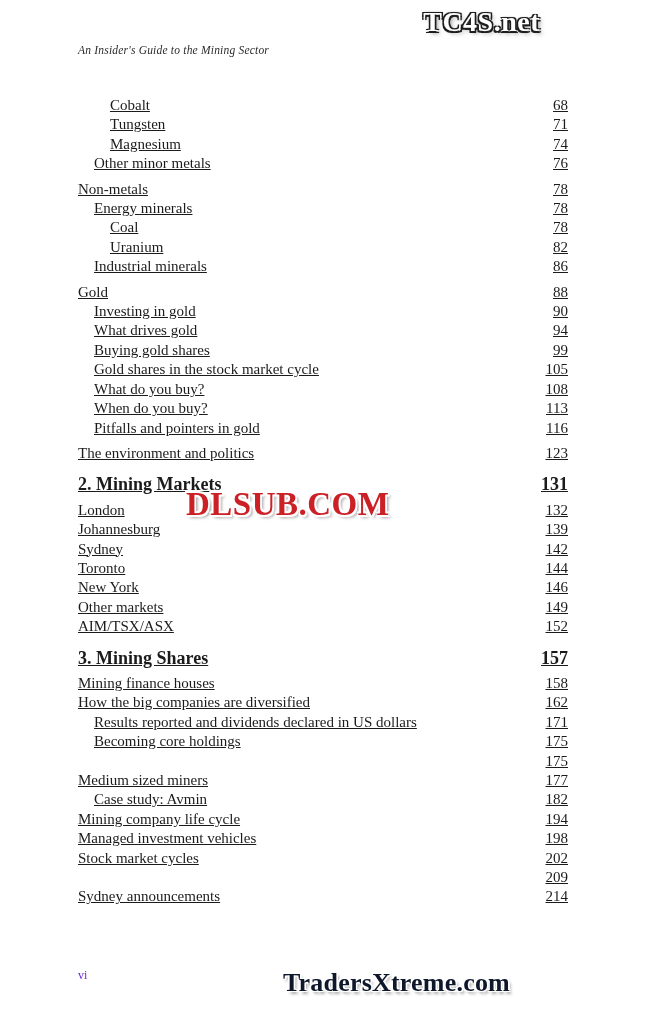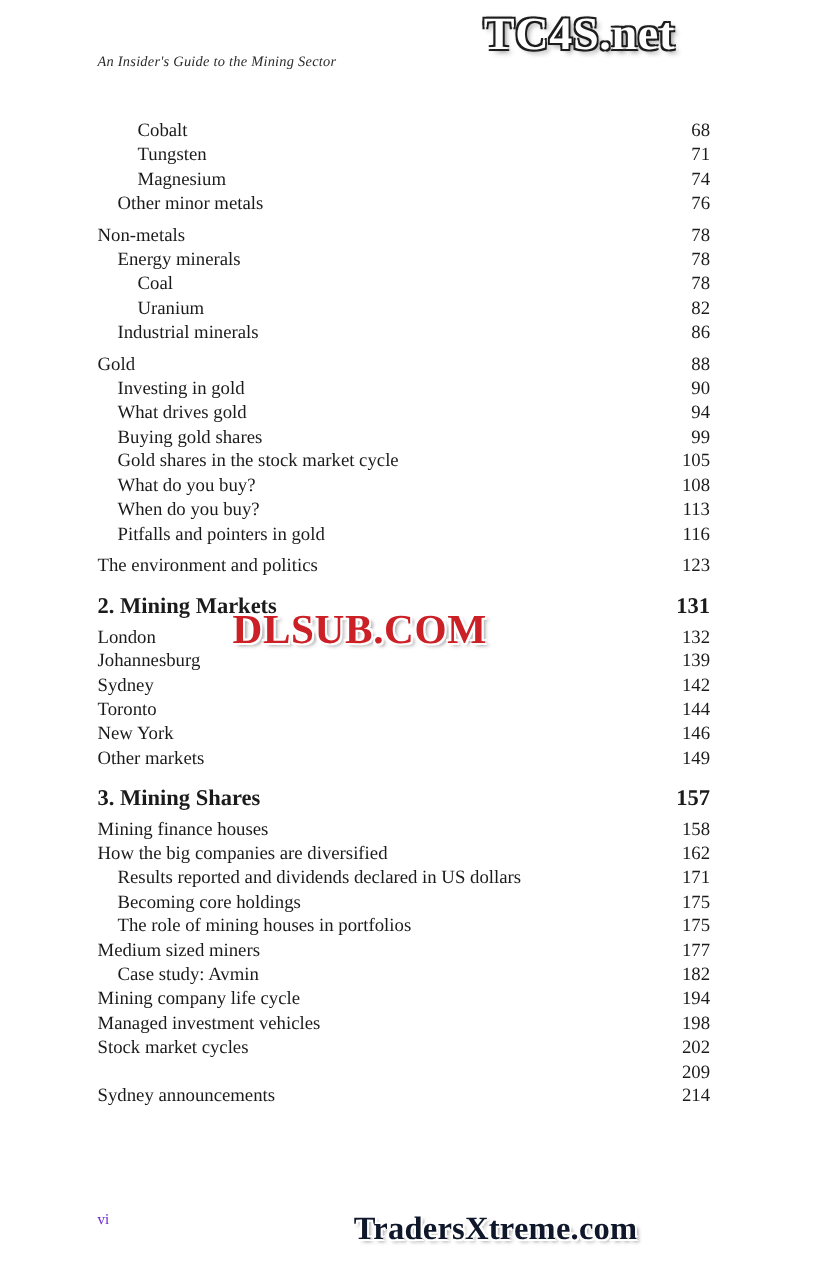--- a/index.html
+++ b/index.html
@@ -36,20 +36,21 @@
     top: 96px;
     width: 490px;
   }
   .toc-row {
     display: flex;
     align-items: flex-start;
     font-size: 15px;
     line-height: 19.4px;
     color: #1b1b1b;
     white-space: nowrap;
+    text-decoration: underline;
   }
   .toc-row .label {
     flex: 0 0 auto;
   }
   .toc-row .filler {
     flex: 1 1 auto;
   }
   .toc-row .page-no {
     flex: 0 0 auto;
     text-align: right;
@@ -74,21 +75,21 @@
     font-size: 12px;
     color: #6d28d9;
   }
 
   
   .wm-tc4s {
     position: absolute;
     right: 26px;
     top: 6px;
     font-family: "Liberation Serif", serif;
-    font-size: 37px;
+    font-size: 28px;
     font-weight: bold;
     color: #ffffff;
     letter-spacing: 0.5px;
     text-shadow:
       -1.5px -1.5px 0 #1d1d1d,
        1.5px -1.5px 0 #1d1d1d,
       -1.5px  1.5px 0 #1d1d1d,
        1.5px  1.5px 0 #1d1d1d,
        0 0 3px rgba(0,0,0,0.55),
        3px 3px 4px rgba(0,0,0,0.35);
@@ -254,20 +255,25 @@
       <div class="toc-row lvl0">
         <span class="label">New York</span>
         <span class="filler"></span>
         <span class="page-no">146</span>
       </div>
       <div class="toc-row lvl0">
         <span class="label">Other markets</span>
         <span class="filler"></span>
         <span class="page-no">149</span>
       </div>
+      <div class="toc-row lvl0">
+        <span class="label">AIM/TSX/ASX</span>
+        <span class="filler"></span>
+        <span class="page-no">152</span>
+      </div>
       <div class="toc-row lvl0 chapter gap-before">
         <span class="label">3. Mining Shares</span>
         <span class="filler"></span>
         <span class="page-no">157</span>
       </div>
       <div class="toc-row lvl0 gap-small">
         <span class="label">Mining finance houses</span>
         <span class="filler"></span>
         <span class="page-no">158</span>
       </div>
@@ -280,21 +286,20 @@
         <span class="label">Results reported and dividends declared in US dollars</span>
         <span class="filler"></span>
         <span class="page-no">171</span>
       </div>
       <div class="toc-row lvl1">
         <span class="label">Becoming core holdings</span>
         <span class="filler"></span>
         <span class="page-no">175</span>
       </div>
       <div class="toc-row lvl1">
-        <span class="label">The role of mining houses in portfolios</span>
         <span class="filler"></span>
         <span class="page-no">175</span>
       </div>
       <div class="toc-row lvl0">
         <span class="label">Medium sized miners</span>
         <span class="filler"></span>
         <span class="page-no">177</span>
       </div>
       <div class="toc-row lvl1">
         <span class="label">Case study: Avmin</span>

